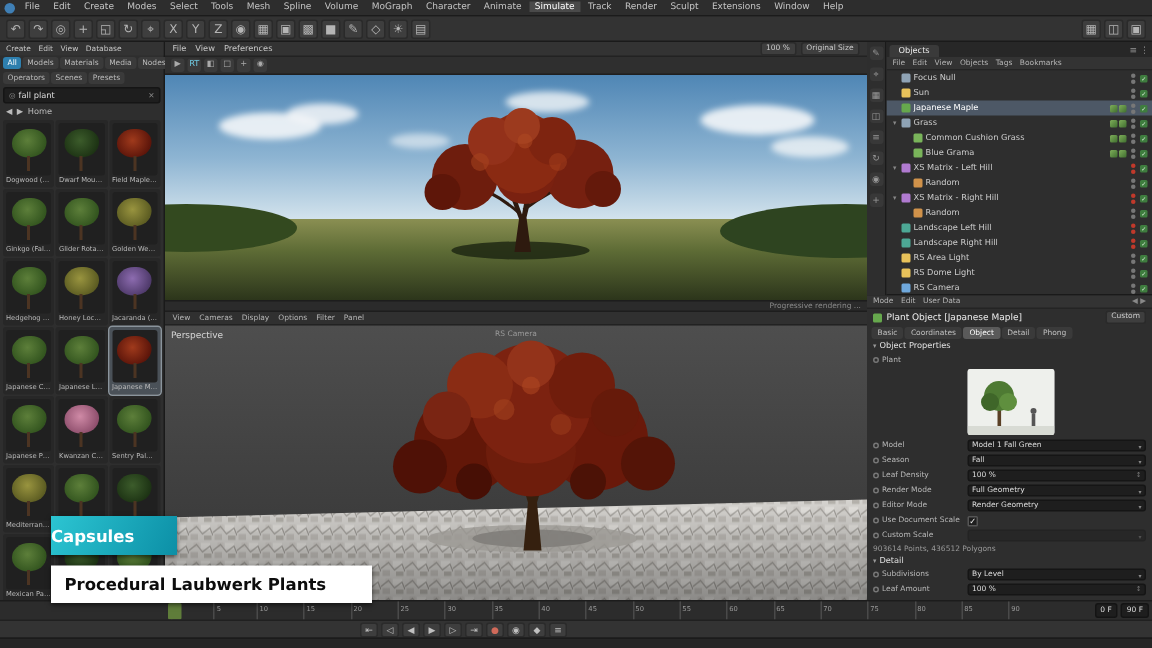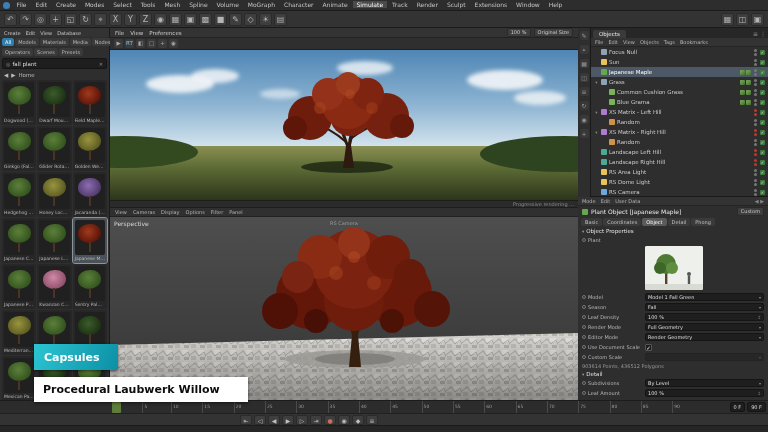--- a/index.html
+++ b/index.html
@@ -149,21 +149,21 @@
   .transport{position:absolute;left:0;top:413px;width:768px;height:12px;background:#333;border-top:1px solid #202020;
              display:flex;align-items:center;justify-content:center;gap:2px;padding-right:150px;}
   .tr-btn{width:12px;height:10px;background:#3e3e3e;border:1px solid #2b2b2b;border-radius:2px;color:#c0c0c0;
           font-size:6px;line-height:9px;text-align:center;flex:none;}
   .tr-btn[data-name="record-button"]{color:#d06a5a;}
   .statusbar{position:absolute;left:0;top:425px;width:768px;height:7px;background:#262626;border-top:1px solid #1b1b1b;}
 
   
   .capsules{position:absolute;left:34px;top:344px;width:84px;height:26px;z-index:10;
             background:linear-gradient(115deg,#2cc5d2,#0c8fa6);color:#fff;font-weight:bold;font-size:11px;
-            display:flex;align-items:center;padding-left:10px;box-shadow:0 1px 3px rgba(0,0,0,.55);}
+            display:flex;align-items:center;box-shadow:0 1px 3px rgba(0,0,0,.55);}
   .title-card{position:absolute;left:34px;top:377px;width:214px;height:25px;z-index:10;background:#fff;
               color:#0d0d0d;font-weight:bold;font-size:11px;display:flex;align-items:center;padding-left:9px;
               box-shadow:0 1px 3px rgba(0,0,0,.55);}
 </style>
 </head>
 <body>
 
 <div class="app" data-name="cinema4d-window">
 
   <div class="menubar" data-name="menubar">
@@ -988,15 +988,15 @@
       <span class="tr-btn" data-name="autokey-button">◉</span>
 
       <span class="tr-btn" data-name="keyframe-button">◆</span>
 
       <span class="tr-btn" data-name="playback-settings-button">≡</span>
     </div>
 
   <div class="statusbar" data-name="status-bar"></div>
 
   <div class="capsules" data-name="capsules-badge">Capsules</div>
-  <div class="title-card" data-name="video-title-card">Procedural Laubwerk Willow</div>
+  <div class="title-card" data-name="video-title-card">Procedural Laubwerk Plants</div>
 
 </div>
 
 </body></html>

